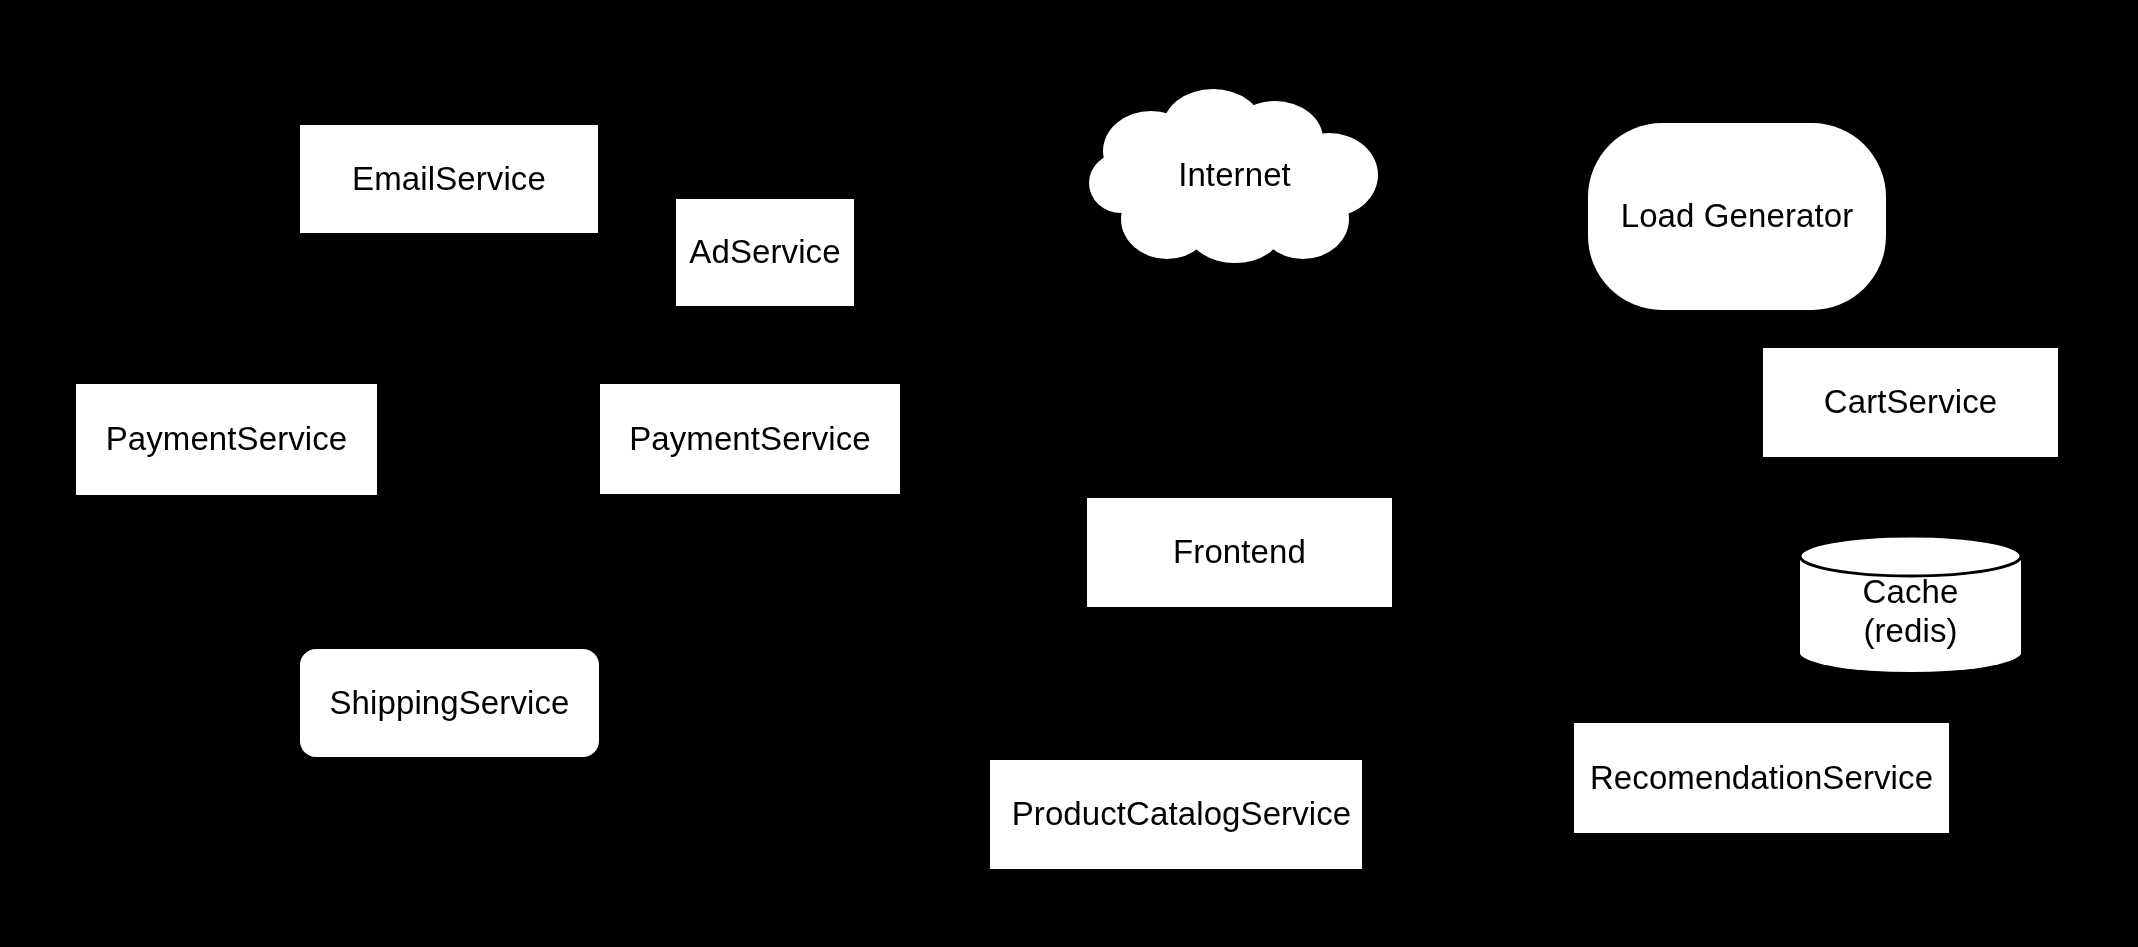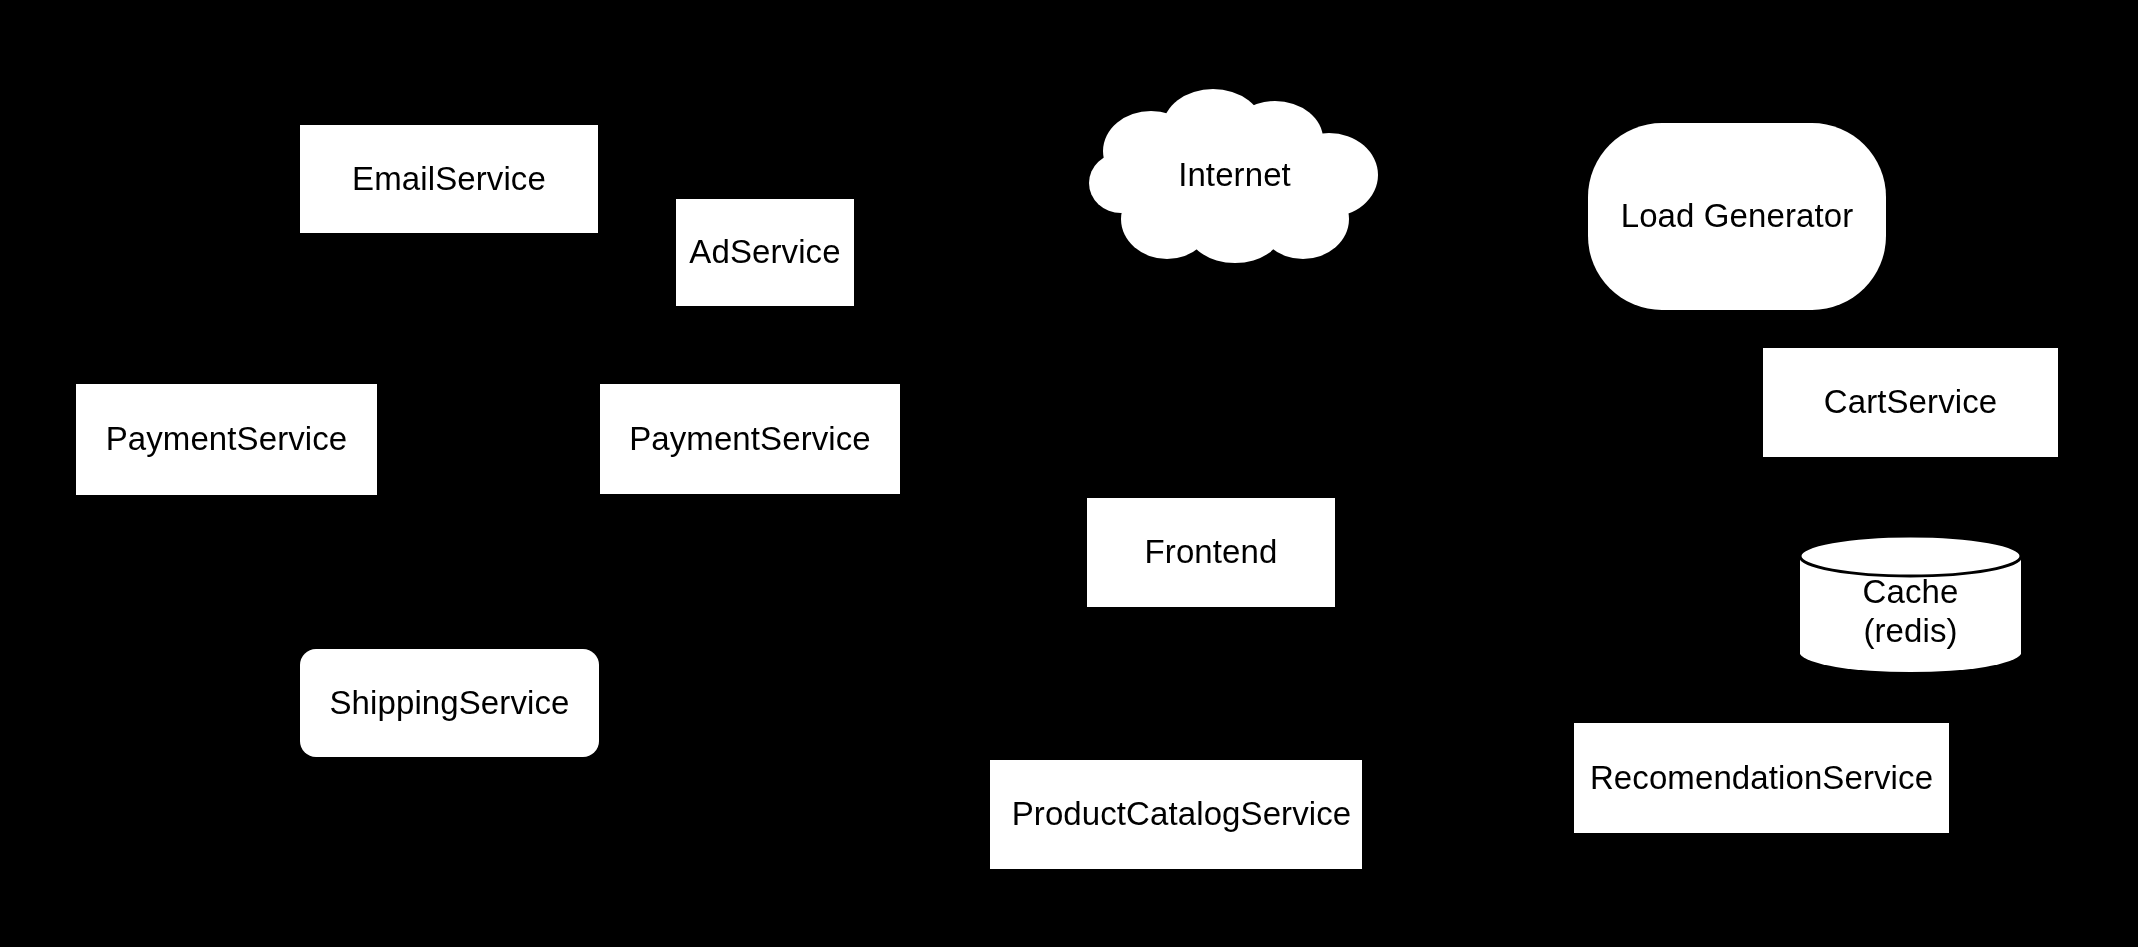--- a/index.html
+++ b/index.html
@@ -108,21 +108,21 @@
     </div>
     <div class="node node-rect" style="left: 76px; top: 384px; width: 301px; height: 111px;">
       <span class="node-label">PaymentService</span>
     </div>
     <div class="node node-rect" style="left: 600px; top: 384px; width: 300px; height: 110px;">
       <span class="node-label">PaymentService</span>
     </div>
     <div class="node node-rect" style="left: 1763px; top: 348px; width: 295px; height: 109px;">
       <span class="node-label">CartService</span>
     </div>
-    <div class="node node-rect" style="left: 1087px; top: 498px; width: 248px; height: 109px; text-align: center;">
+    <div class="node node-rect" style="left: 1087px; top: 498px; width: 305px; height: 109px; text-align: center;">
       <span class="node-label">Frontend</span>
     </div>
     <div class="node node-cylinder" style="left: 1798px; top: 534px; width: 225px; height: 142px;">
       <svg class="cyl-svg" viewBox="0 0 225 142" preserveAspectRatio="none" aria-hidden="true">
         <path d="M2 22 L2 120 A 111 20 0 0 0 223 120 L223 22 Z" fill="#ffffff"></path>
         <ellipse cx="112.5" cy="22" rx="110.5" ry="20" fill="#ffffff" stroke="#000000" stroke-width="3"></ellipse>
       </svg>
       <span class="node-label">Cache
 (redis)</span>
     </div>

